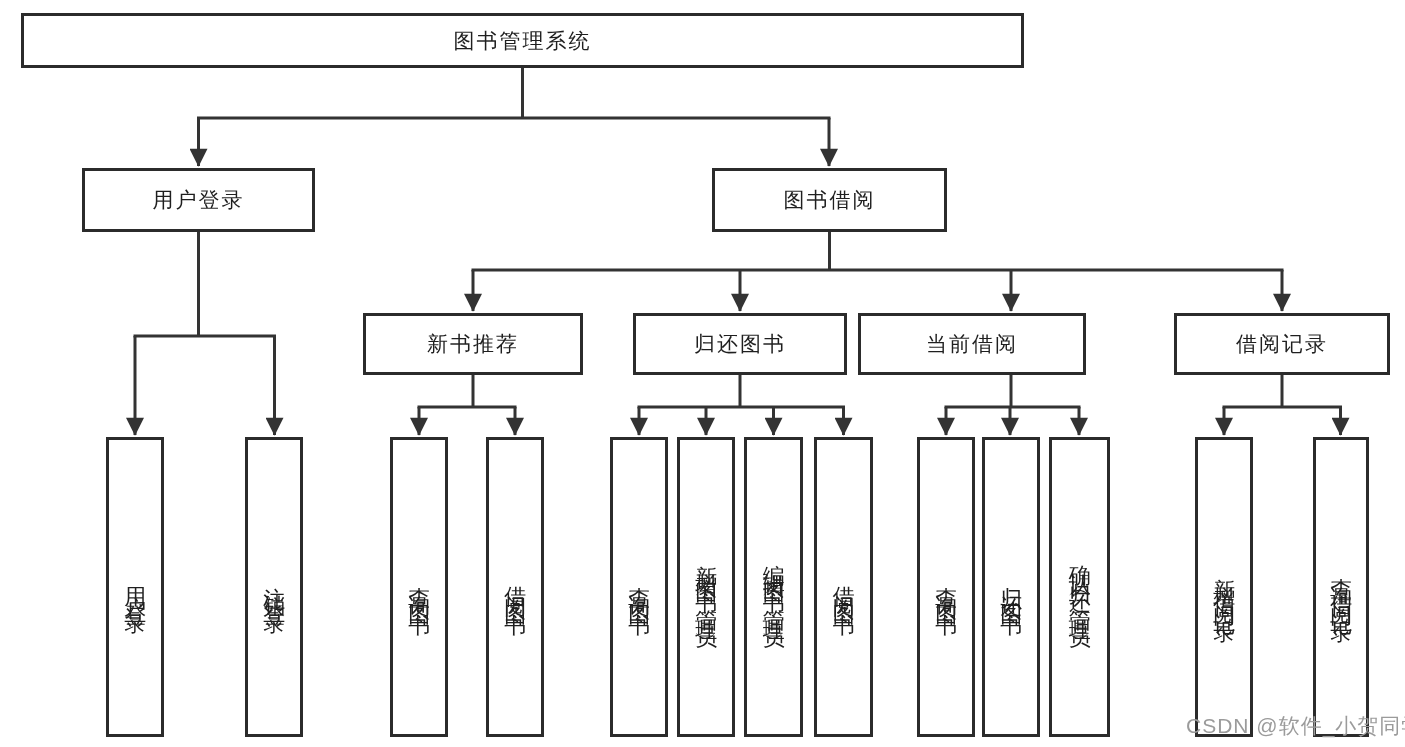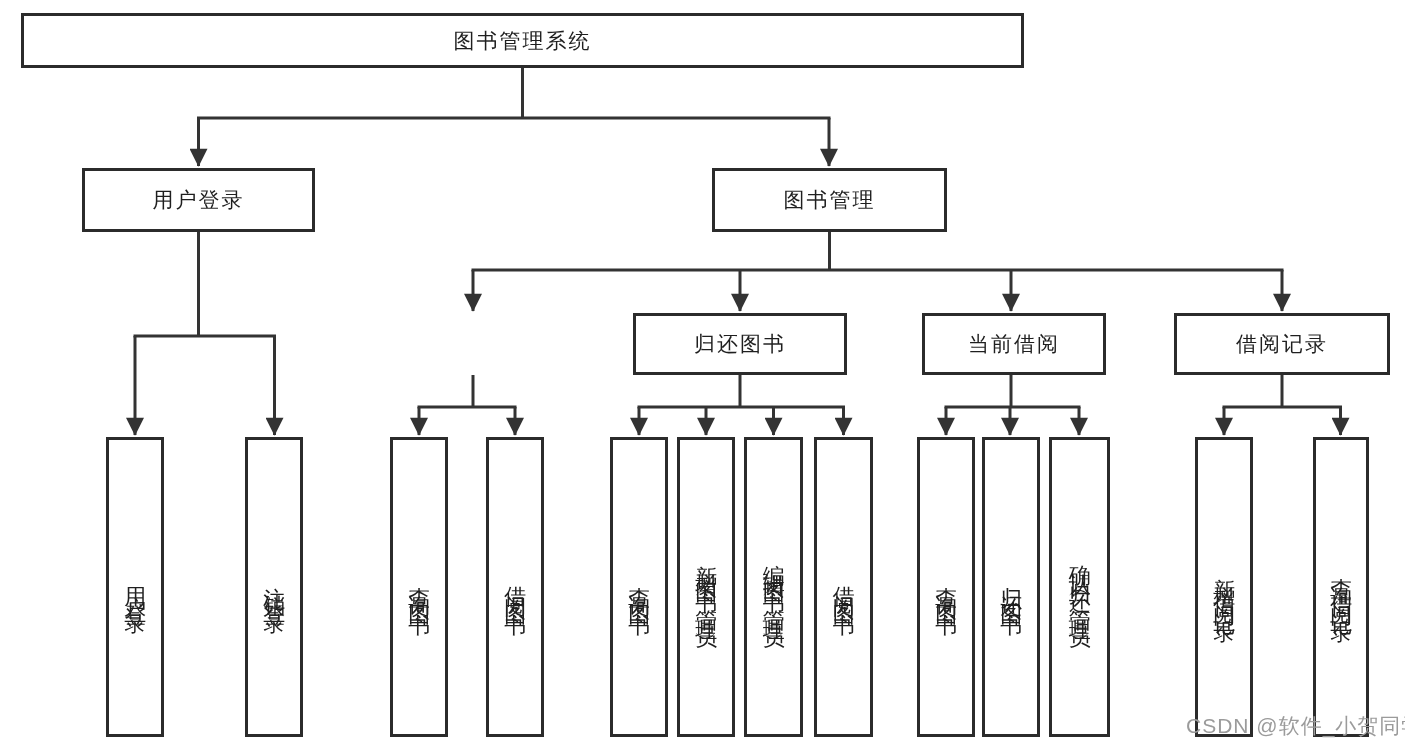--- a/index.html
+++ b/index.html
@@ -100,24 +100,25 @@
 
     <path class="link" d="M1282 375 V407"></path>
     <path class="link" d="M1222.5 407 H1342"></path>
     <path class="link" d="M1224 407 V435" marker-end="url(#arrow)"></path>
     <path class="link" d="M1340.5 407 V435" marker-end="url(#arrow)"></path>
   </svg>
 
   <div class="node h" style="left:21px;top:13px;width:1003px;height:55px;">图书管理系统</div>
 
   <div class="node h" style="left:82px;top:168px;width:233px;height:64px;">用户登录</div>
-  <div class="node h" style="left:712px;top:168px;width:235px;height:64px;">图书管理</div>
+  <div class="node h" style="left:712px;top:168px;width:235px;height:64px;">图书借阅</div>
 
+  <div class="node h" style="left:363px;top:313px;width:220px;height:62px;">新书推荐</div>
   <div class="node h" style="left:633px;top:313px;width:214px;height:62px;">归还图书</div>
-  <div class="node h" style="left:922px;top:313px;width:184px;height:62px;">当前借阅</div>
+  <div class="node h" style="left:858px;top:313px;width:228px;height:62px;">当前借阅</div>
   <div class="node h" style="left:1174px;top:313px;width:216px;height:62px;">借阅记录</div>
 
   <div class="node v" style="left:106px;top:437px;width:58px;height:300px;">用户登录</div>
   <div class="node v" style="left:245px;top:437px;width:58px;height:300px;">注销登录</div>
 
   <div class="node v" style="left:390px;top:437px;width:58px;height:300px;">查询图书</div>
   <div class="node v" style="left:486px;top:437px;width:58px;height:300px;">借阅图书</div>
 
   <div class="node v" style="left:610px;top:437px;width:58px;height:300px;">查询图书</div>
   <div class="node v" style="left:677px;top:437px;width:58px;height:300px;">新增图书（管理员）</div>

